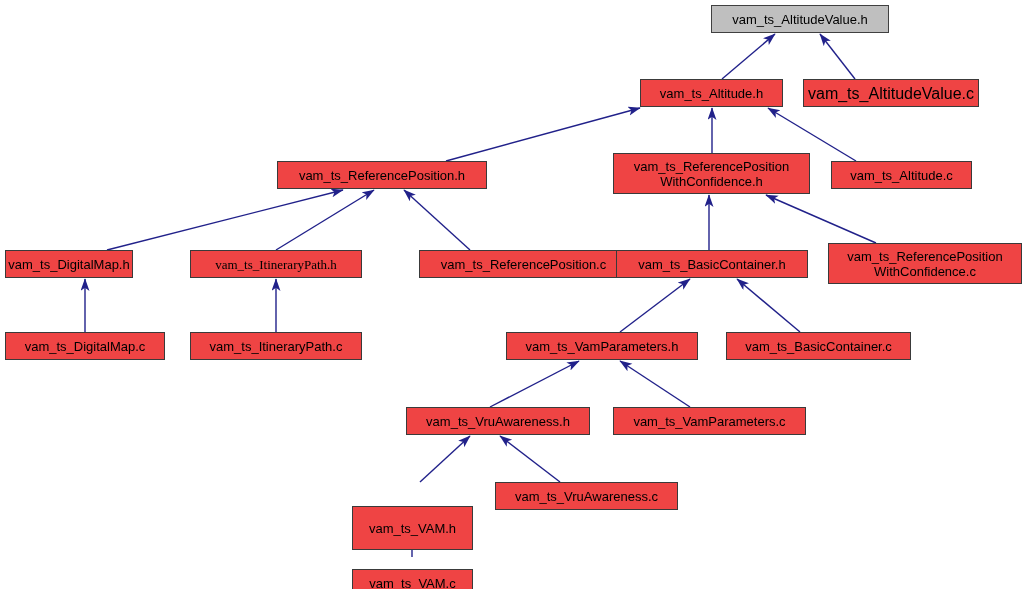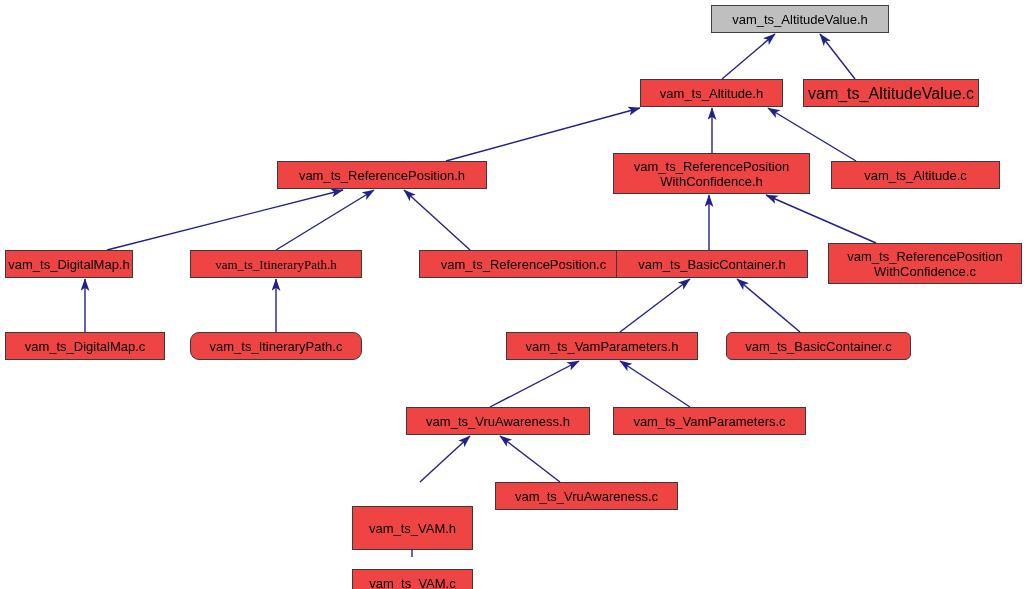--- a/index.html
+++ b/index.html
@@ -88,30 +88,30 @@
         <line x1="412" y1="557" x2="412" y2="511" stroke="#21218a" stroke-width="1.4" marker-end="url(#arrowhead)"></line>
       </g>
   </svg>
   <div id="nodes-layer">
       <div class="node-box root" title="vam_ts_AltitudeValue.h" style="left: 711px; top: 5px; width: 178px; height: 28px; font-size: 13px;"><span class="node-label">vam_ts_AltitudeValue.h</span></div>
       <div class="node-box" title="vam_ts_Altitude.h" style="left: 640px; top: 79px; width: 143px; height: 28px; font-size: 13px;"><span class="node-label">vam_ts_Altitude.h</span></div>
       <div class="node-box" title="vam_ts_AltitudeValue.c" style="left: 803px; top: 79px; width: 176px; height: 28px; font-size: 16px;"><span class="node-label">vam_ts_AltitudeValue.c</span></div>
       <div class="node-box" title="vam_ts_ReferencePosition.h" style="left: 277px; top: 161px; width: 210px; height: 28px; font-size: 13px;"><span class="node-label">vam_ts_ReferencePosition.h</span></div>
       <div class="node-box" title="vam_ts_ReferencePositionWithConfidence.h" style="left: 613px; top: 153px; width: 197px; height: 41px; font-size: 13px;"><span class="node-label">vam_ts_ReferencePosition
 WithConfidence.h</span></div>
-      <div class="node-box" title="vam_ts_Altitude.c" style="left: 831px; top: 161px; width: 169px; height: 28px; font-size: 13px;"><span class="node-label">vam_ts_Altitude.c</span></div>
+      <div class="node-box" title="vam_ts_Altitude.c" style="left: 831px; top: 161px; width: 141px; height: 28px; font-size: 13px;"><span class="node-label">vam_ts_Altitude.c</span></div>
       <div class="node-box" title="vam_ts_DigitalMap.h" style="left: 5px; top: 250px; width: 128px; height: 28px; font-size: 13px;"><span class="node-label">vam_ts_DigitalMap.h</span></div>
       <div class="node-box" title="vam_ts_ItineraryPath.h" style="left: 190px; top: 250px; width: 172px; height: 28px; font-size: 13px; font-family: Liberation Serif, serif;"><span class="node-label">vam_ts_ItineraryPath.h</span></div>
       <div class="node-box" title="vam_ts_ReferencePosition.c" style="left: 385px; top: 250px; width: 209px; height: 28px; font-size: 13px; margin-left: 34px;"><span class="node-label">vam_ts_ReferencePosition.c</span></div>
       <div class="node-box" title="vam_ts_BasicContainer.h" style="left: 616px; top: 250px; width: 192px; height: 28px; font-size: 13px;"><span class="node-label">vam_ts_BasicContainer.h</span></div>
       <div class="node-box" title="vam_ts_ReferencePositionWithConfidence.c" style="left: 828px; top: 243px; width: 194px; height: 41px; font-size: 13px;"><span class="node-label">vam_ts_ReferencePosition
 WithConfidence.c</span></div>
       <div class="node-box" title="vam_ts_DigitalMap.c" style="left: 5px; top: 332px; width: 160px; height: 28px; font-size: 13px;"><span class="node-label">vam_ts_DigitalMap.c</span></div>
-      <div class="node-box" title="vam_ts_ItineraryPath.c" style="left: 190px; top: 332px; width: 172px; height: 28px; font-size: 13px; border-radius: 9px;"><span class="node-label">vam_ts_ItineraryPath.c</span></div>
+      <div class="node-box" title="vam_ts_ItineraryPath.c" style="left: 190px; top: 332px; width: 172px; height: 28px; font-size: 13px;"><span class="node-label">vam_ts_ItineraryPath.c</span></div>
       <div class="node-box" title="vam_ts_VamParameters.h" style="left: 506px; top: 332px; width: 192px; height: 28px; font-size: 13px;"><span class="node-label">vam_ts_VamParameters.h</span></div>
-      <div class="node-box" title="vam_ts_BasicContainer.c" style="left: 726px; top: 332px; width: 185px; height: 28px; font-size: 13px; border-radius: 6px;"><span class="node-label">vam_ts_BasicContainer.c</span></div>
+      <div class="node-box" title="vam_ts_BasicContainer.c" style="left: 726px; top: 332px; width: 185px; height: 28px; font-size: 13px;"><span class="node-label">vam_ts_BasicContainer.c</span></div>
       <div class="node-box" title="vam_ts_VruAwareness.h" style="left: 406px; top: 407px; width: 184px; height: 28px; font-size: 13px;"><span class="node-label">vam_ts_VruAwareness.h</span></div>
       <div class="node-box" title="vam_ts_VamParameters.c" style="left: 613px; top: 407px; width: 193px; height: 28px; font-size: 13px;"><span class="node-label">vam_ts_VamParameters.c</span></div>
       <div class="node-box" title="vam_ts_VAM.h" style="left: 352px; top: 506px; width: 121px; height: 44px; font-size: 13px;"><span class="node-label">vam_ts_VAM.h</span></div>
       <div class="node-box" title="vam_ts_VruAwareness.c" style="left: 495px; top: 482px; width: 183px; height: 28px; font-size: 13px;"><span class="node-label">vam_ts_VruAwareness.c</span></div>
       <div class="node-box" title="vam_ts_VAM.c" style="left: 352px; top: 557px; width: 121px; height: 28px; font-size: 13px; margin-top: 12px;"><span class="node-label">vam_ts_VAM.c</span></div>
     </div>
 </div>
 
 </body></html>

